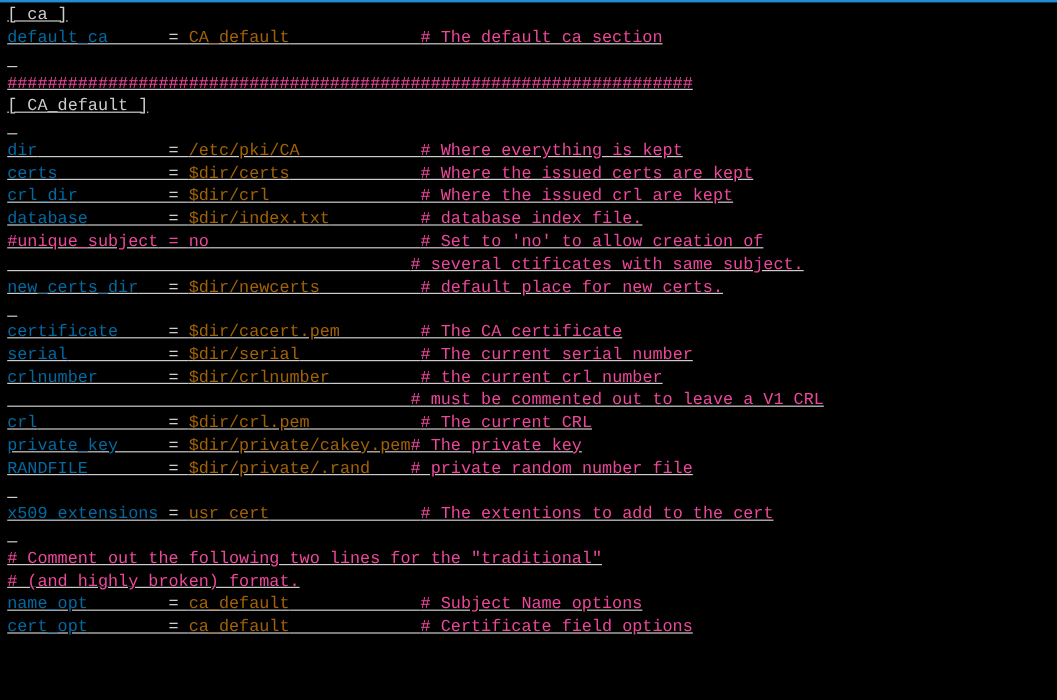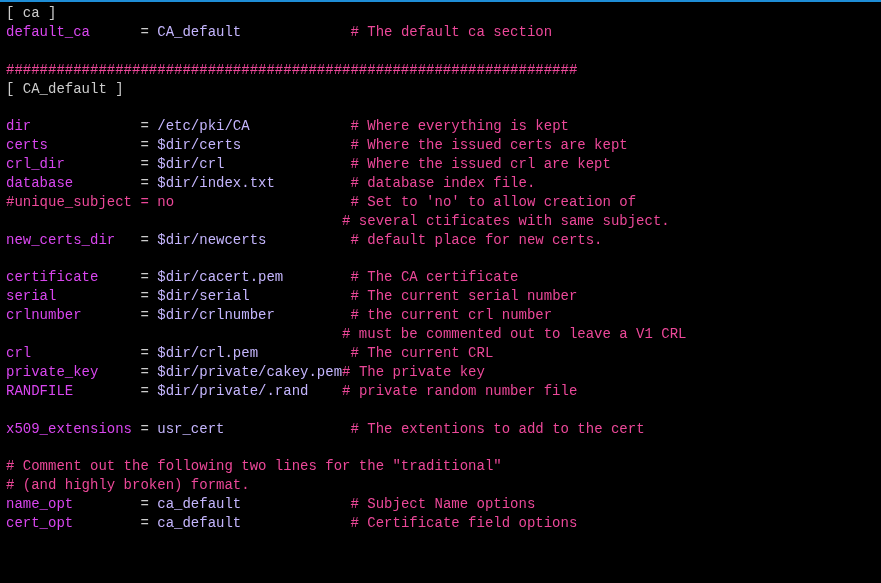--- a/index.html
+++ b/index.html
@@ -22,24 +22,25 @@
       height: 2px;
       background: #1e8dd6;
     }
     .terminal {
       padding: 2px 6px 6px 6px;
       white-space: pre;
     }
     .line {
       display: block;
       white-space: pre;
+      text-decoration: underline;
     }
-    .kw { color: #d946ef; }
+    .kw { color: #0369a1; }
     .eq { color: #cccccc; }
-    .val { color: #c4b5fd; }
+    .val { color: #a16207; }
     .cmt { color: #ec4899; }
     .sec { color: #cccccc; }
   </style>
 </head>
 <body>
 
 <div class="topbar"></div>
 <div class="terminal" id="terminal"><span class="line"><span class="sec">[ ca ]</span></span><span class="line"><span class="kw">default_ca</span><span class="eq">      = </span><span class="val">CA_default</span><span>             </span><span class="cmt"># The default ca section</span></span><span class="line">&nbsp;</span><span class="line"><span class="cmt">####################################################################</span></span><span class="line"><span class="sec">[ CA_default ]</span></span><span class="line">&nbsp;</span><span class="line"><span class="kw">dir</span><span class="eq">             = </span><span class="val">/etc/pki/CA</span><span>            </span><span class="cmt"># Where everything is kept</span></span><span class="line"><span class="kw">certs</span><span class="eq">           = </span><span class="val">$dir/certs</span><span>             </span><span class="cmt"># Where the issued certs are kept</span></span><span class="line"><span class="kw">crl_dir</span><span class="eq">         = </span><span class="val">$dir/crl</span><span>               </span><span class="cmt"># Where the issued crl are kept</span></span><span class="line"><span class="kw">database</span><span class="eq">        = </span><span class="val">$dir/index.txt</span><span>         </span><span class="cmt"># database index file.</span></span><span class="line"><span class="cmt">#unique_subject</span><span class="cmt"> = </span><span class="cmt">no</span><span>                     </span><span class="cmt"># Set to 'no' to allow creation of</span></span><span class="line"><span>                                        </span><span class="cmt"># several ctificates with same subject.</span></span><span class="line"><span class="kw">new_certs_dir</span><span class="eq">   = </span><span class="val">$dir/newcerts</span><span>          </span><span class="cmt"># default place for new certs.</span></span><span class="line">&nbsp;</span><span class="line"><span class="kw">certificate</span><span class="eq">     = </span><span class="val">$dir/cacert.pem</span><span>        </span><span class="cmt"># The CA certificate</span></span><span class="line"><span class="kw">serial</span><span class="eq">          = </span><span class="val">$dir/serial</span><span>            </span><span class="cmt"># The current serial number</span></span><span class="line"><span class="kw">crlnumber</span><span class="eq">       = </span><span class="val">$dir/crlnumber</span><span>         </span><span class="cmt"># the current crl number</span></span><span class="line"><span>                                        </span><span class="cmt"># must be commented out to leave a V1 CRL</span></span><span class="line"><span class="kw">crl</span><span class="eq">             = </span><span class="val">$dir/crl.pem</span><span>           </span><span class="cmt"># The current CRL</span></span><span class="line"><span class="kw">private_key</span><span class="eq">     = </span><span class="val">$dir/private/cakey.pem</span><span></span><span class="cmt"># The private key</span></span><span class="line"><span class="kw">RANDFILE</span><span class="eq">        = </span><span class="val">$dir/private/.rand</span><span>    </span><span class="cmt"># private random number file</span></span><span class="line">&nbsp;</span><span class="line"><span class="kw">x509_extensions</span><span class="eq"> = </span><span class="val">usr_cert</span><span>               </span><span class="cmt"># The extentions to add to the cert</span></span><span class="line">&nbsp;</span><span class="line"><span class="cmt"># Comment out the following two lines for the "traditional"</span></span><span class="line"><span class="cmt"># (and highly broken) format.</span></span><span class="line"><span class="kw">name_opt</span><span class="eq">        = </span><span class="val">ca_default</span><span>             </span><span class="cmt"># Subject Name options</span></span><span class="line"><span class="kw">cert_opt</span><span class="eq">        = </span><span class="val">ca_default</span><span>             </span><span class="cmt"># Certificate field options</span></span></div>
 
 </body></html>

